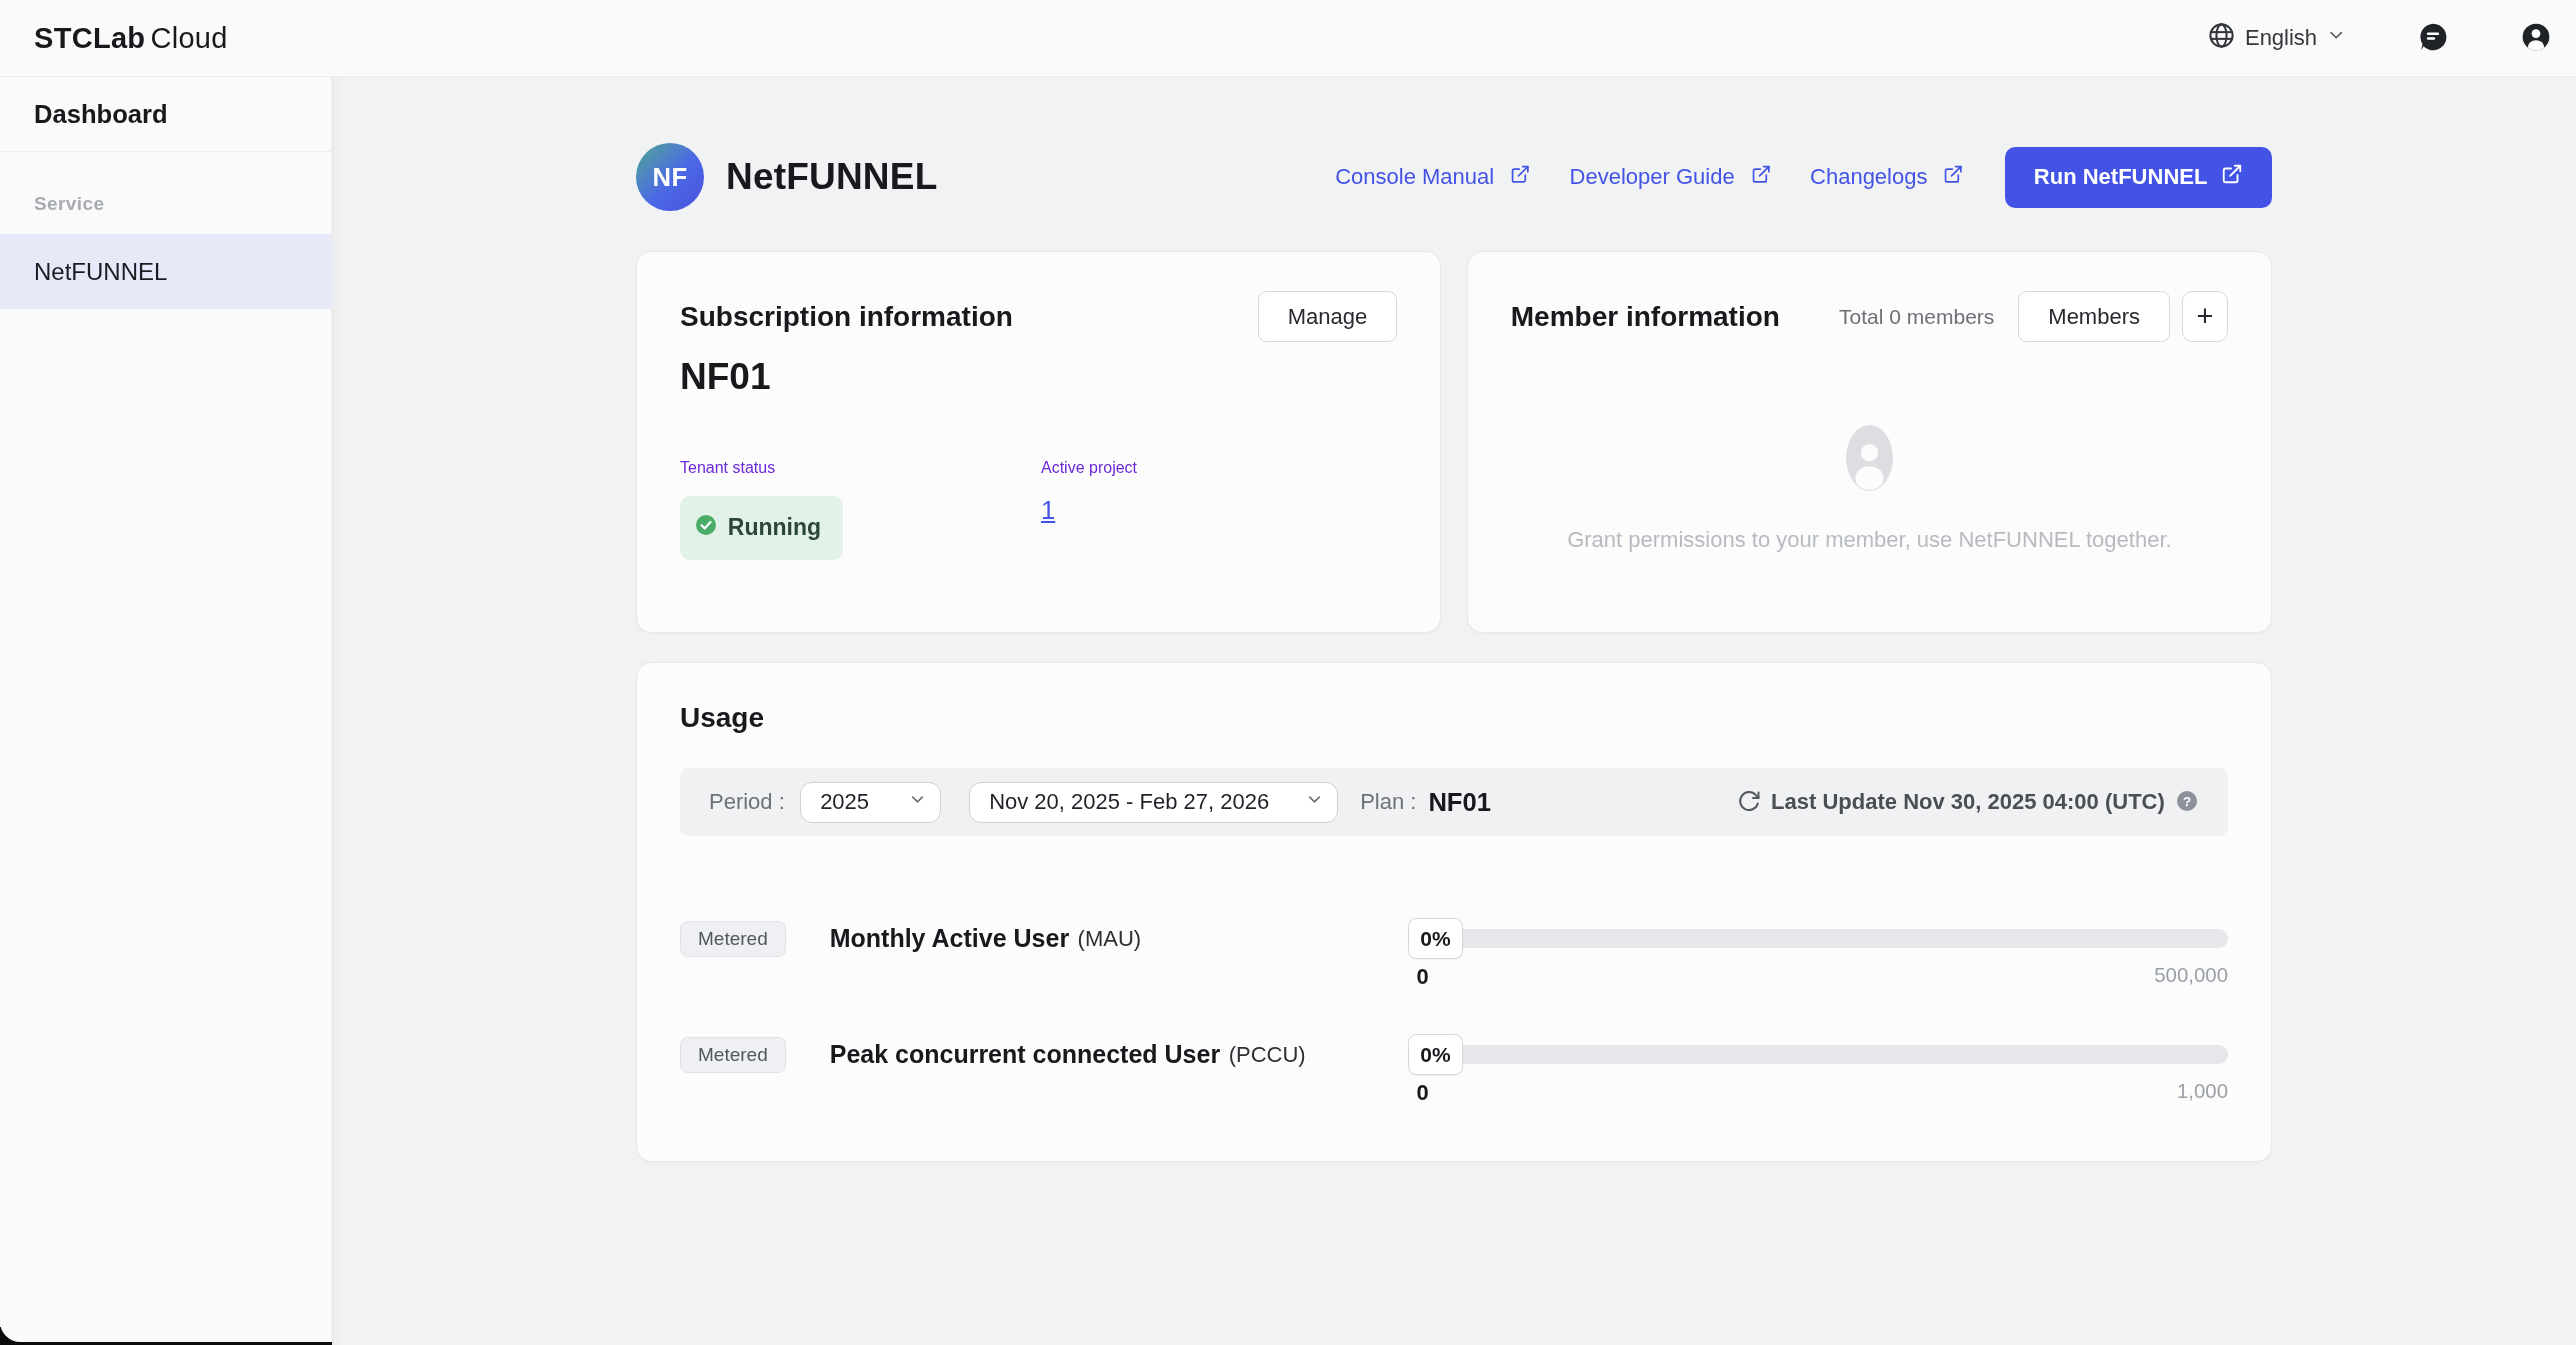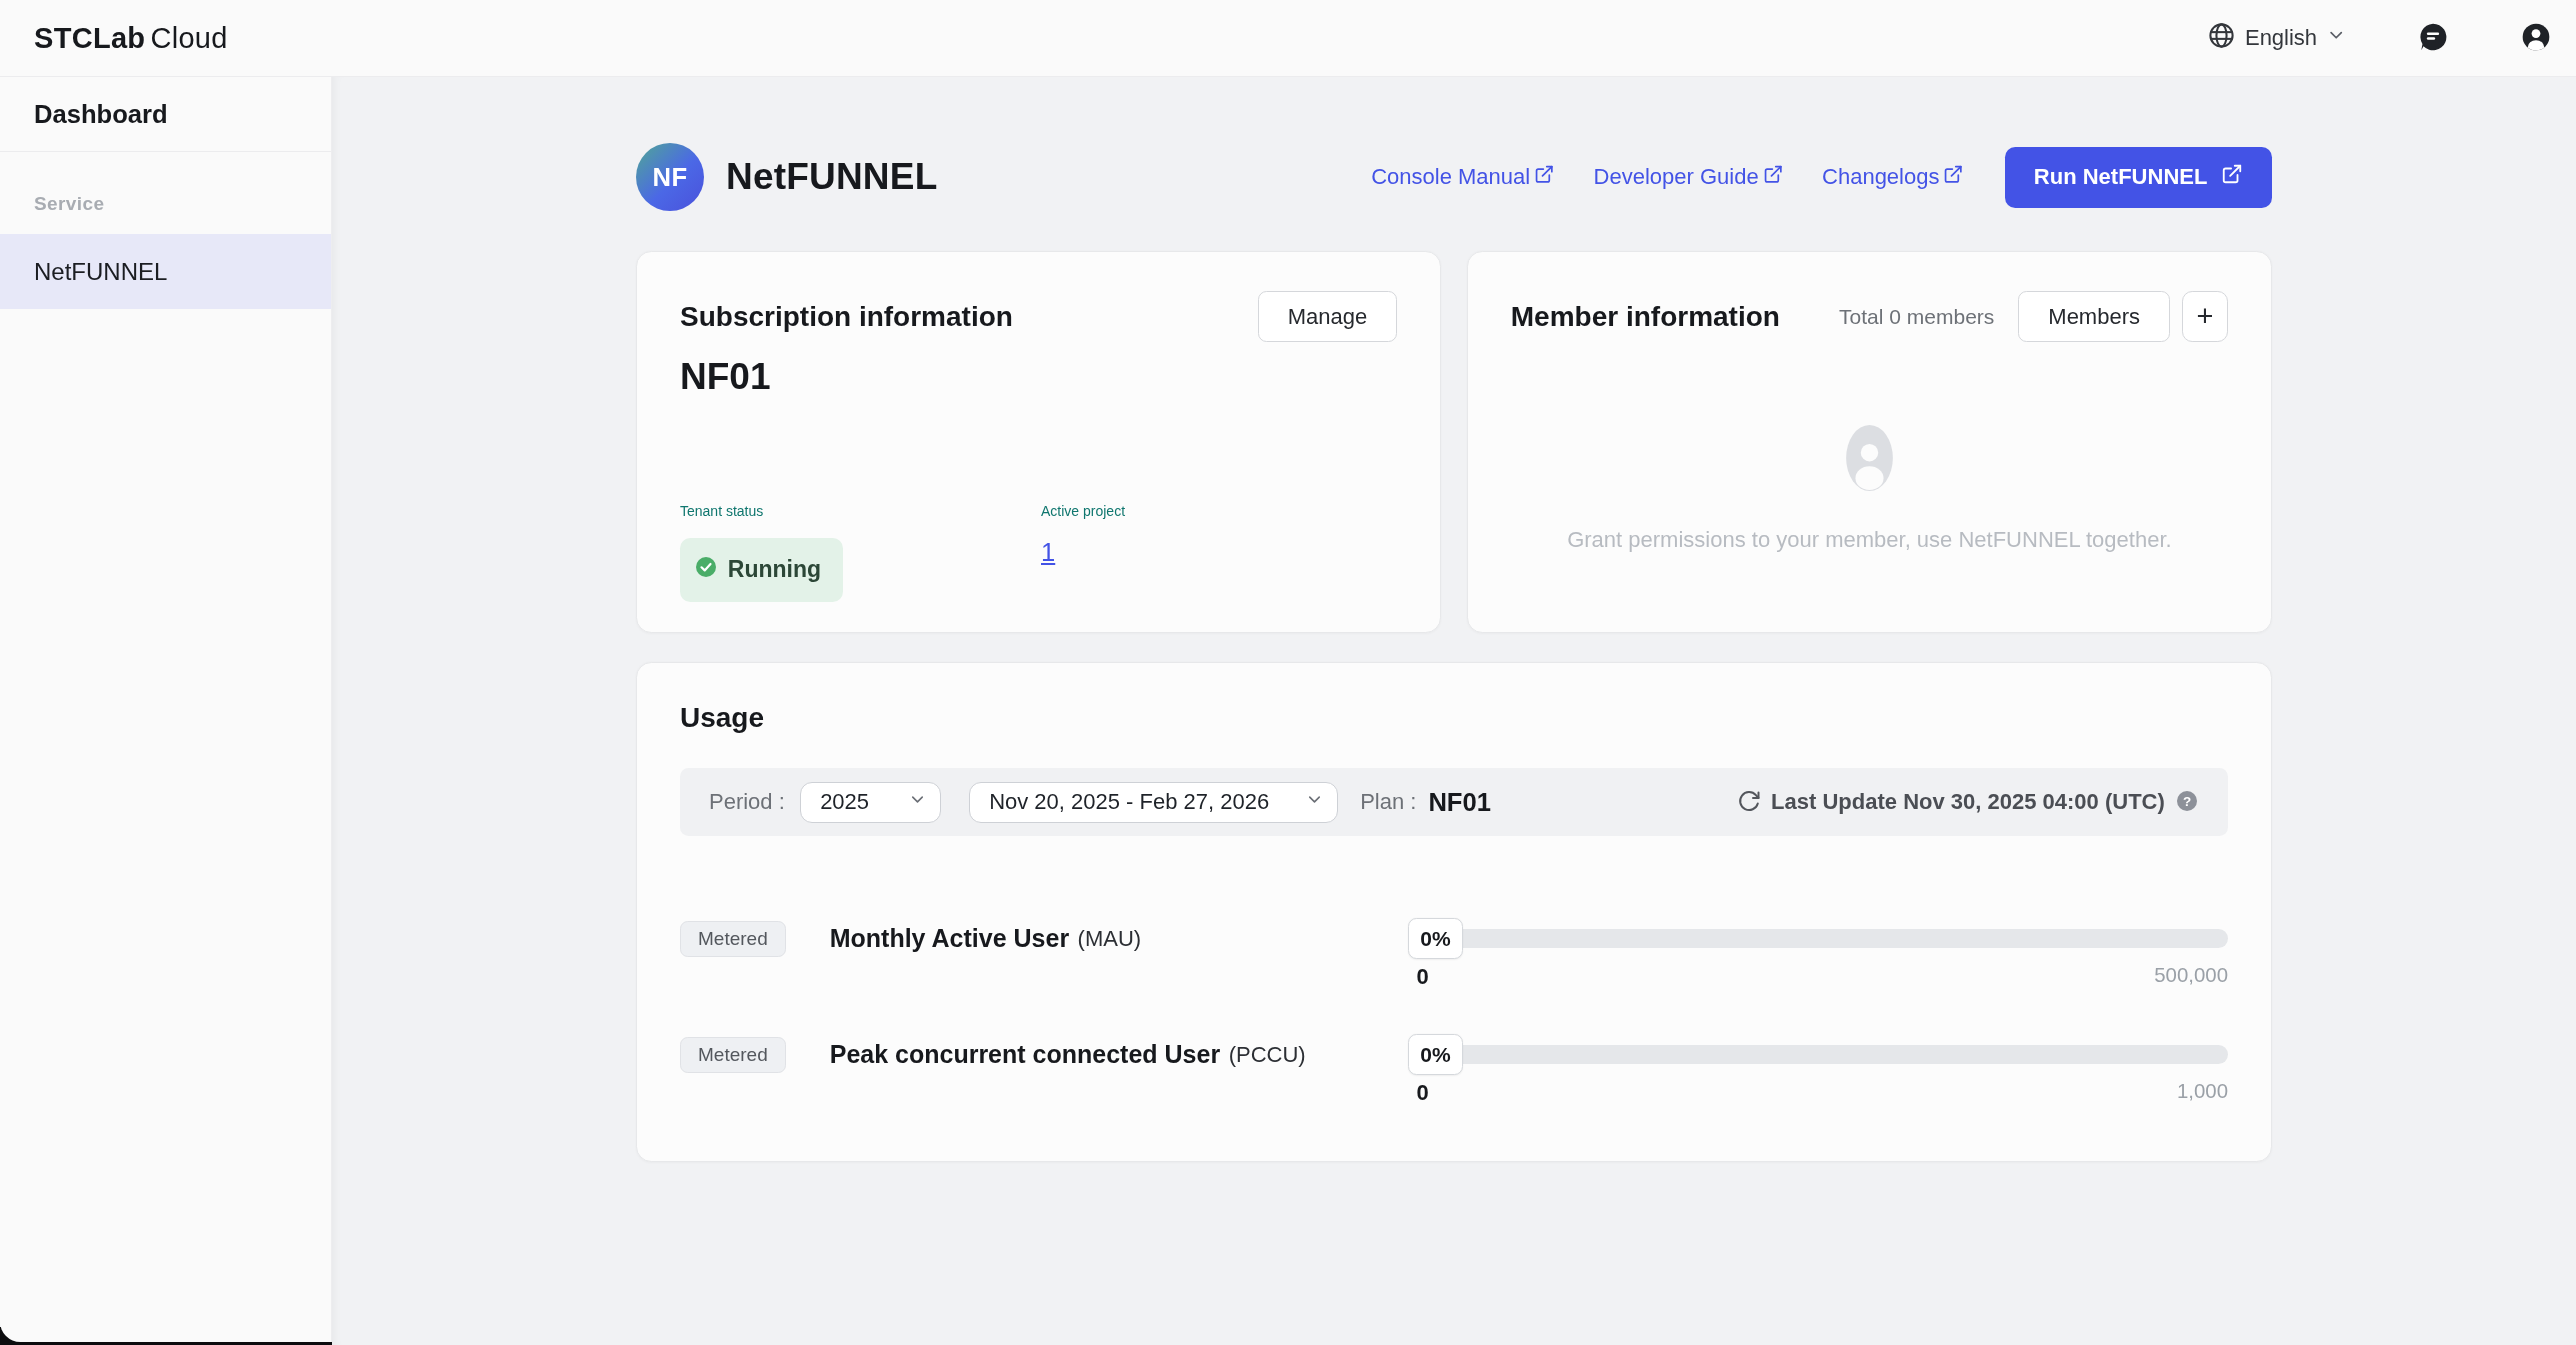--- a/index.html
+++ b/index.html
@@ -38,38 +38,38 @@
   
   .main { flex:1; background:#f1f2f4; box-shadow:inset 8.5px 0 12px -8.5px rgba(0,0,0,.06); overflow:hidden; }
   .container { width:1636px; margin:66px auto 0; }
 
   .page-header { display:flex; align-items:center; height:68px; margin-bottom:40px; }
   .nf-badge { width:68px; height:68px; border-radius:50%; display:flex; align-items:center; justify-content:center;
               background:linear-gradient(135deg,#50a894 0%, #4b68e6 55%, #4a51db 100%);
               color:#fff; font-size:25.6px; font-weight:800; letter-spacing:0.4px; }
   .page-title { margin-left:22px; font-size:37px; font-weight:800; letter-spacing:0.2px; }
   .header-links { margin-left:auto; display:flex; align-items:center; gap:39px; }
-  .hlink { display:flex; align-items:center; gap:4px; color:#4353e6; font-size:22px; font-weight:500;
+  .hlink { display:flex; align-items:center; gap:16px; color:#4353e6; font-size:22px; font-weight:500;
            text-decoration:none; cursor:pointer; }
   .run-btn { margin-left:41px; height:61px; padding:0 29px; background:#4353e6; border:none; border-radius:10.2px;
              color:#fff; font-size:22px; font-weight:600; display:flex; align-items:center; gap:13.6px; cursor:pointer;
              font-family:inherit; }
 
   .cards-row { display:flex; gap:25.6px; margin-bottom:29px; }
   .card { background:#fcfcfc; border:0.9px solid #e7e8ea; border-radius:15.3px; box-shadow:0 0.9px 2.6px rgba(16,24,40,.03); }
   .card.half { width:806px; height:382px; padding:39px 43px; }
   .card-head { display:flex; align-items:center; }
   .card-title { font-size:28px; font-weight:700; }
 
   .outline-btn { height:51px; padding:0 29px; border:0.9px solid #d5d7db; background:#fff; border-radius:8.5px;
                  font-size:22px; font-weight:500; color:#26292e; cursor:pointer; font-family:inherit;text-align:right; }
   .plan-big { font-size:37px; font-weight:800; margin-top:13.6px; }
   .sub-cols { display:flex; margin-top:61px; }
   .sub-col1 { width:361px; }
-  .field-label { font-size:14px; color:#0f766e;margin-top:44px; }
+  .field-label { font-size:16px; color:#6d28d9; }
   .status-badge { margin-top:19px; display:inline-flex; align-items:center; gap:10.2px; height:64px;
                   padding:0 22px 0 13.6px; background:#e3f2e8; border-radius:10.2px;
                   font-size:23px; font-weight:700; color:#2c4737; cursor:default; }
   .active-link { display:inline-block; margin-top:19px; font-size:25.6px; color:#4353e6; font-weight:500;
                  text-decoration:underline; cursor:pointer; }
 
   .total-text { margin-left:auto; margin-right:24px; font-size:21px; color:#6d7177; }
   .plus-btn { width:46px; height:51px; margin-left:12px; border:0.9px solid #d5d7db; background:#fff; border-radius:10.2px;
               font-size:29px; font-weight:400; color:#26292e; cursor:pointer; display:flex; align-items:center;
               justify-content:center; font-family:inherit; }

